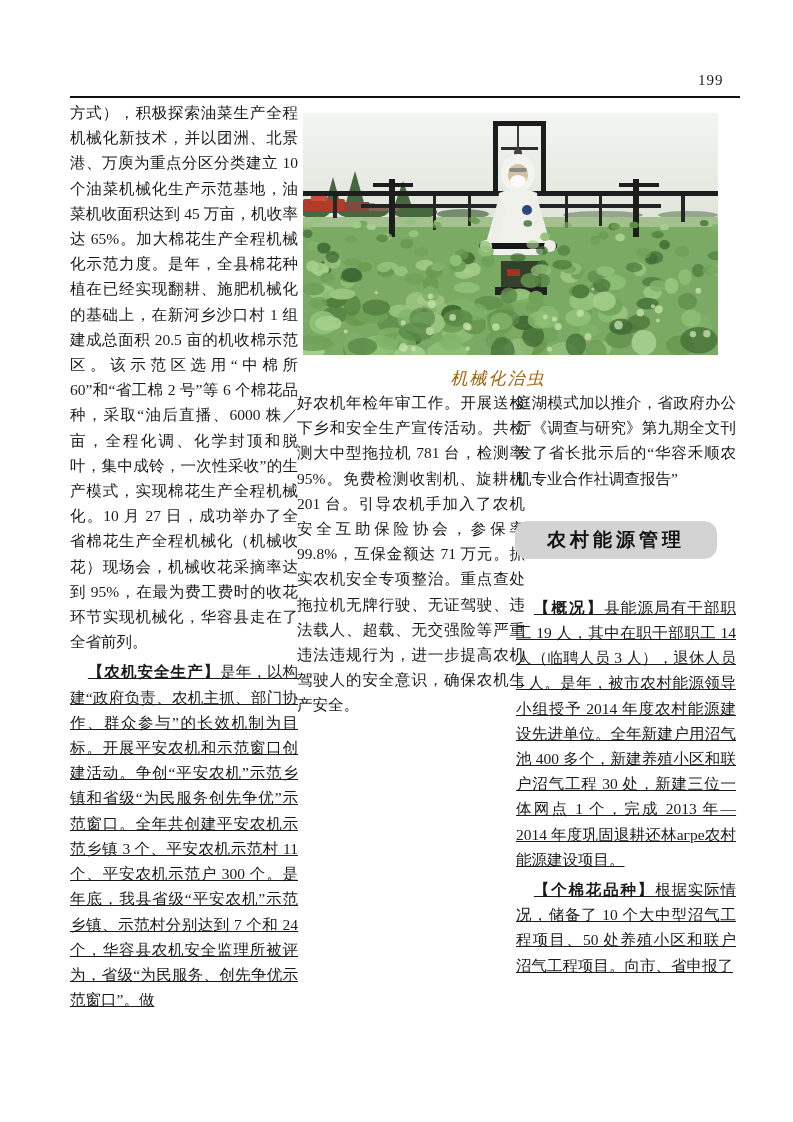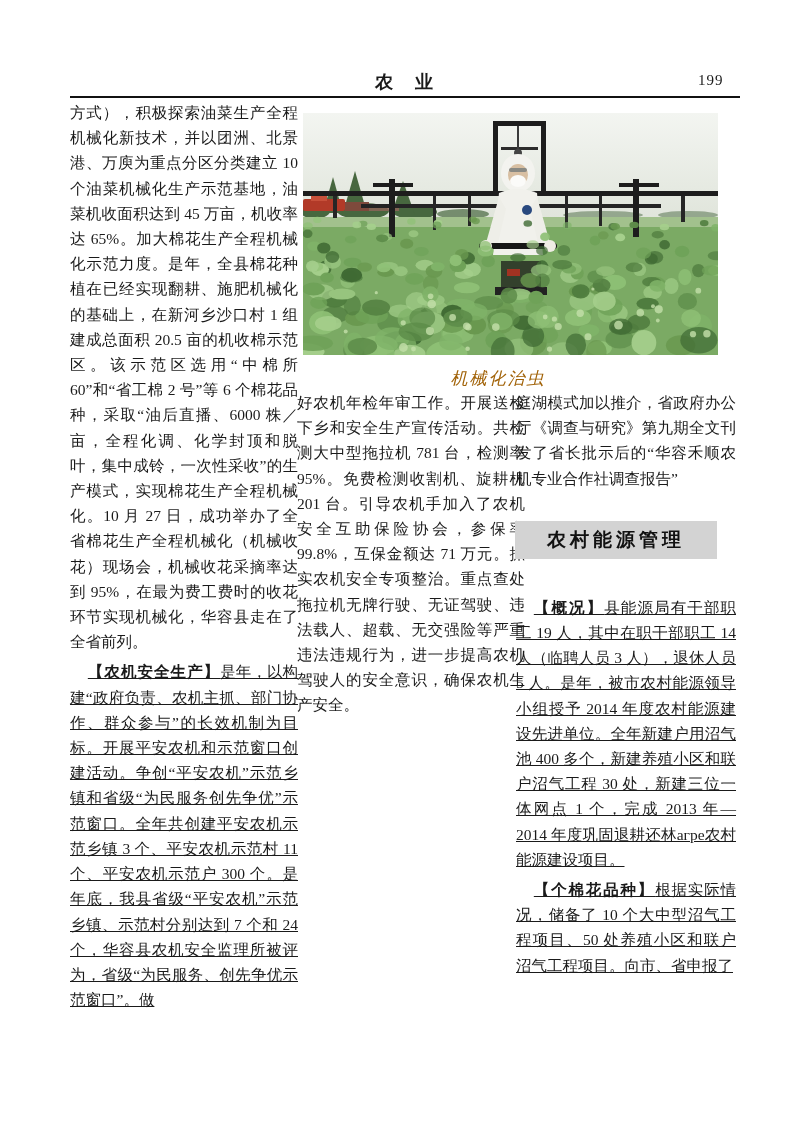--- a/index.html
+++ b/index.html
@@ -40,29 +40,28 @@
     font-family:"Liberation Sans","DejaVu Sans",sans-serif;
     font-weight:bold;letter-spacing:1px;
   }
   .attribution{
     text-align:right;font-style:italic;padding-right:4px;letter-spacing:2px;
   }
   .section-box{
     margin:30px 0 36px -1px;width:202px;height:38px;line-height:38px;
     background:#d3d3d3;text-align:center;
     font-family:"Liberation Sans","DejaVu Sans",sans-serif;
-    font-weight:bold;font-size:19px;letter-spacing:4px;color:#111;
+    font-weight:bold;font-size:19px;letter-spacing:4px;color:#111;border-radius:13px;
   }
 </style>
 </head>
 <body>
 
 <div class="page">
 
-  <div class="running-head">农　业</div>
   <div class="page-number">199</div>
   <div class="head-rule"></div>
 
   <div class="photo-wrap">
     <svg viewBox="0 0 415 242" width="415" height="242">
       <defs>
         <linearGradient id="skyg" x1="0" y1="0" x2="0" y2="1">
           <stop offset="0" stop-color="#f3f5f1"></stop>
           <stop offset="1" stop-color="#dfe4da"></stop>
         </linearGradient>

